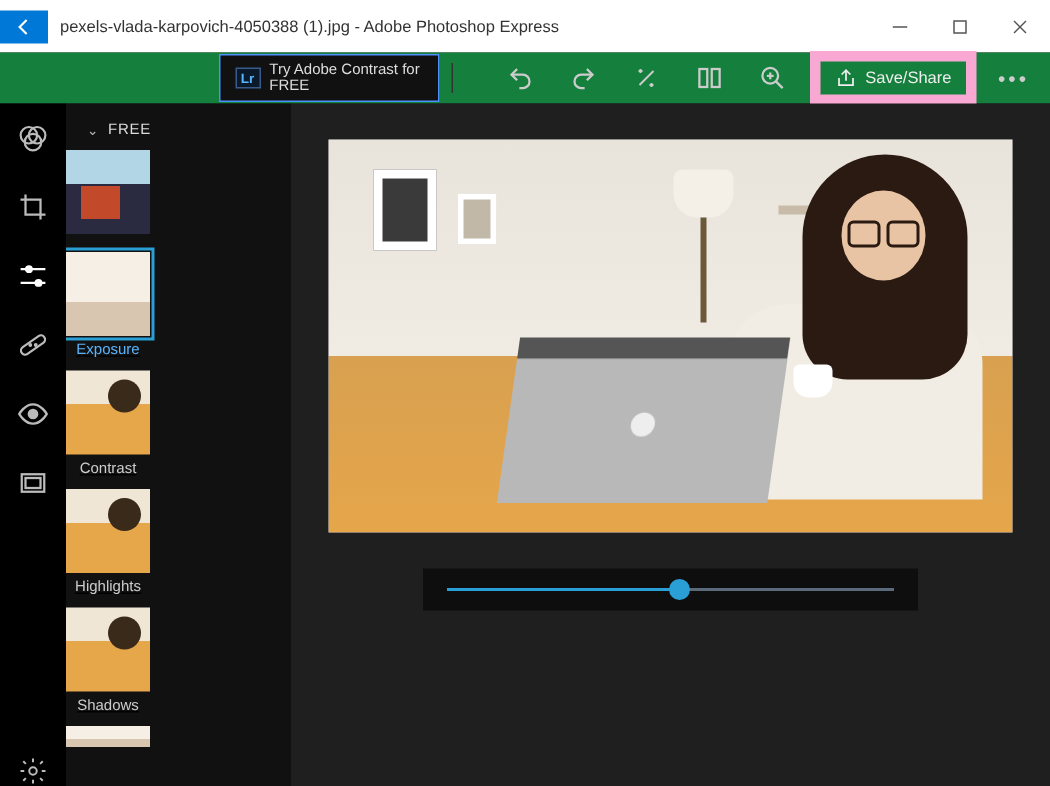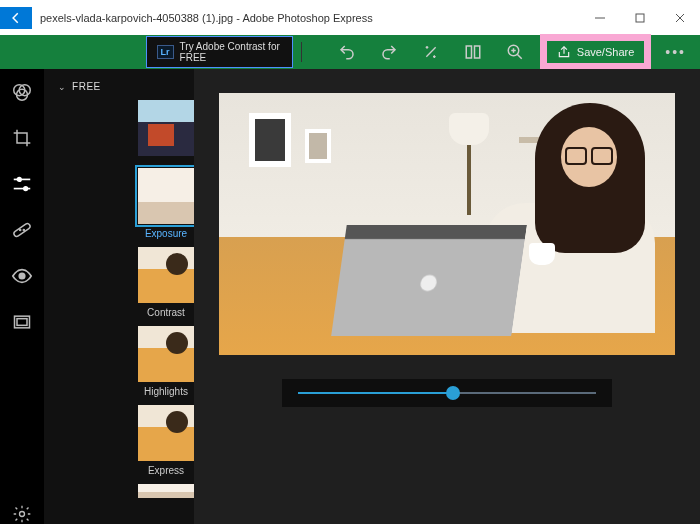--- a/index.html
+++ b/index.html
@@ -21,21 +21,21 @@
   .more-btn { color: #ccc; font-size: 14px; letter-spacing: 2px; padding: 0 6px; }
   .body { display: flex; height: calc(524px - 22px - 34px); }
   .rail { width: 44px; background: #000; display: flex; flex-direction: column; align-items: center; padding-top: 12px; gap: 24px; }
   .rail .rico { width: 22px; height: 22px; color: #bbb; display: flex; align-items: center; justify-content: center; }
   .rail-bottom { margin-top: auto; margin-bottom: 12px; }
   .panel { width: 150px; background: #111; overflow-y: auto; padding: 12px 0; }
   .panel::-webkit-scrollbar { width: 6px; }
   .panel::-webkit-scrollbar-thumb { background: #333; }
   .section-header { display: flex; align-items: center; gap: 6px; color: #ddd; font-size: 10px; padding: 0 14px 8px; letter-spacing: 0.5px; }
   .chev { font-size: 9px; color: #bbb; }
-  .thumbs { display: flex; flex-direction: column; align-items: flex-end; gap: 8px; }
+  .thumbs { display: flex; flex-direction: column; align-items: flex-start; gap: 8px; text-decoration: underline; }
   .thumb-item { display: flex; flex-direction: column; align-items: center; gap: 4px; }
   .thumb { width: 56px; height: 56px; background: #555; position: relative; }
   .thumb.selected { outline: 2px solid #2a9fd6; outline-offset: 1px; }
   .thumb-label { font-size: 10px; color: #ccc; }
   .thumb-label.selected { color: #59b4ff; }
   
   .t-looks { background: linear-gradient(180deg, #b3d6e6 40%, #2a2a40 40%); }
   .t-looks::after { content:""; position:absolute; left:10px; bottom:10px; width:26px; height:22px; background:#c24a2a; }
   .t-exposure { background: linear-gradient(180deg, #f6efe6 60%, #d9c6b0 60%); }
   .t-main { background: linear-gradient(180deg, #f0e6d6 40%, #e6a64a 40%); }
@@ -217,21 +217,21 @@
       <div class="thumb-item">
         <div class="thumb t-main"></div>
         <div class="thumb-label">Contrast</div>
       </div>
       <div class="thumb-item">
         <div class="thumb t-main"></div>
         <div class="thumb-label">Highlights</div>
       </div>
       <div class="thumb-item">
         <div class="thumb t-main"></div>
-        <div class="thumb-label">Express</div>
+        <div class="thumb-label">Shadows</div>
       </div>
       <div class="thumb-item">
         <div class="thumb t-exposure cut"></div>
       </div>
     </div>
   </div>
 
   <div class="canvas-area">
     <div class="photo">
       <div class="wall"></div>

